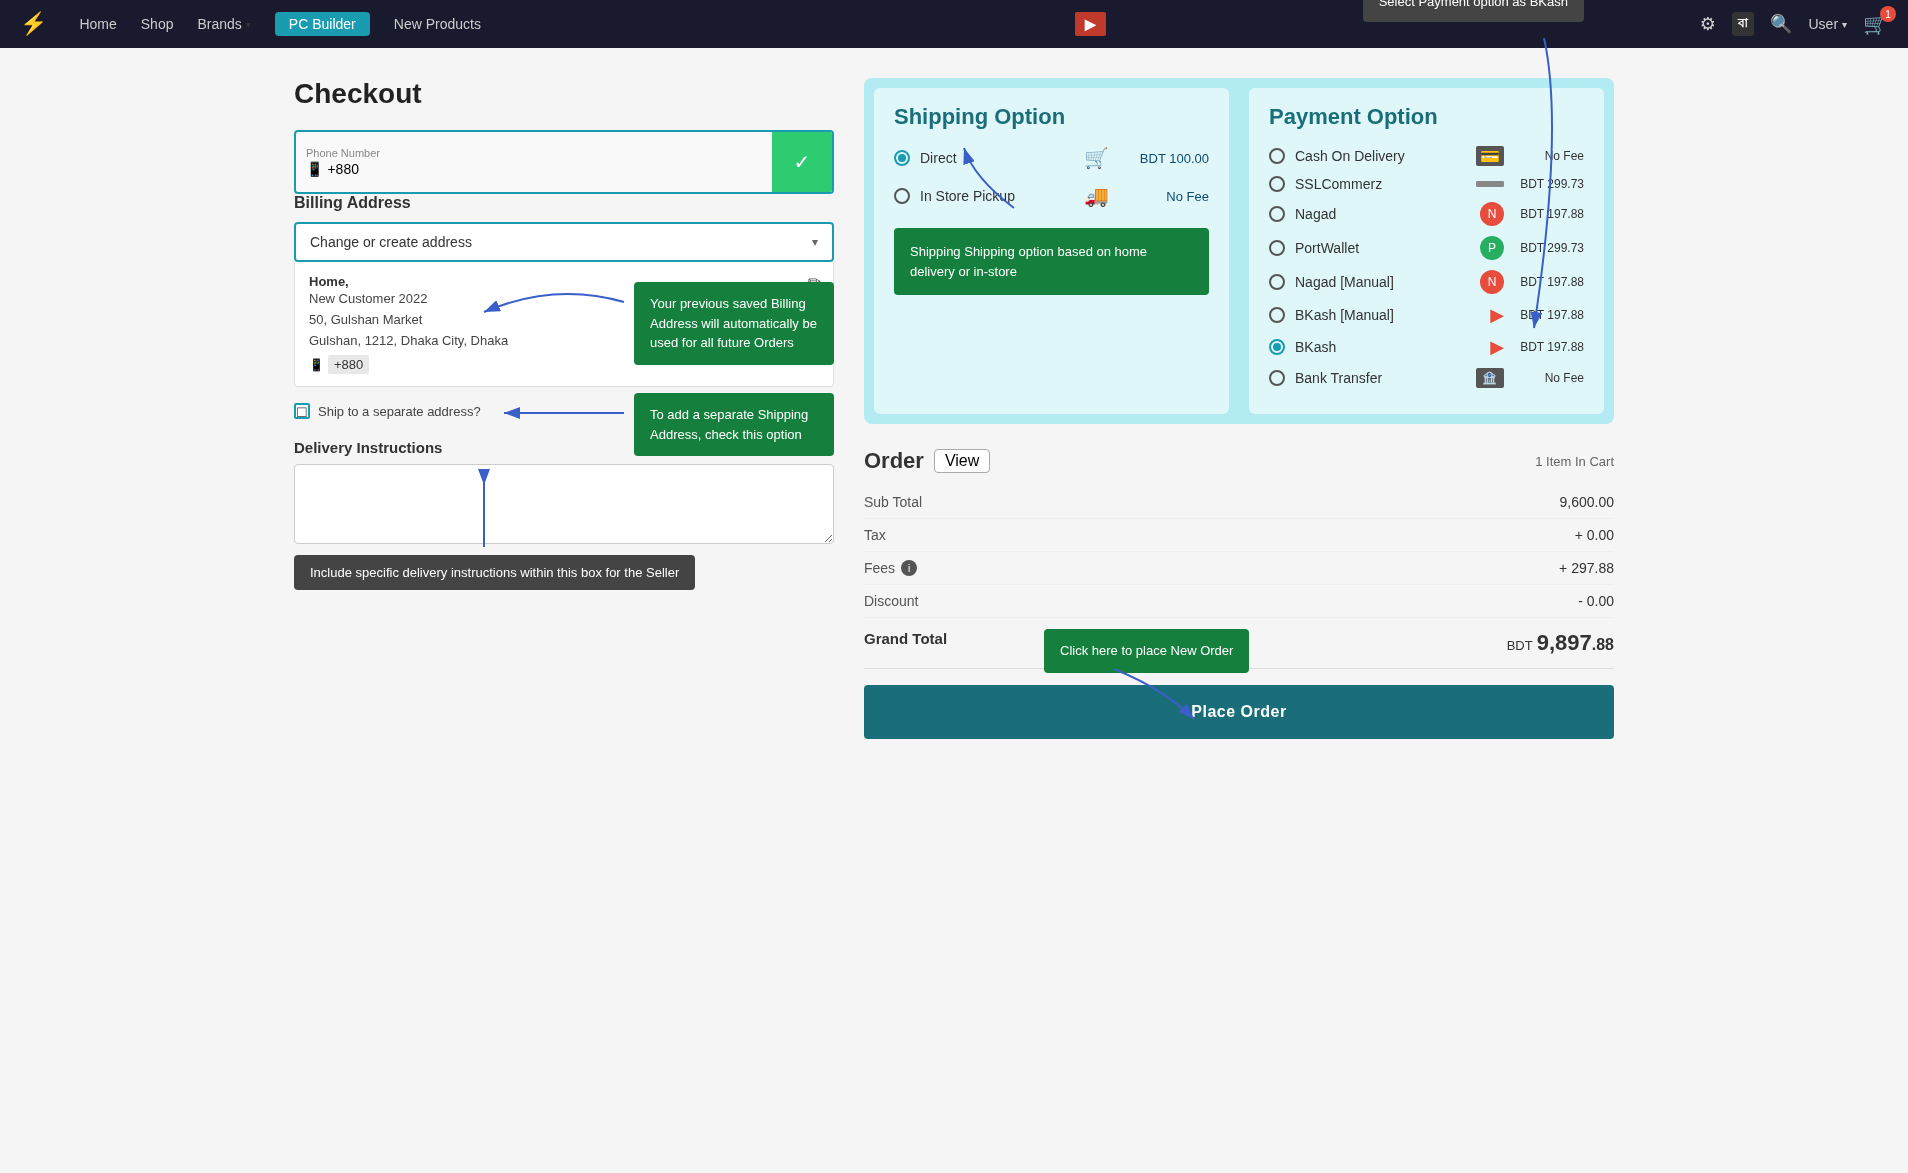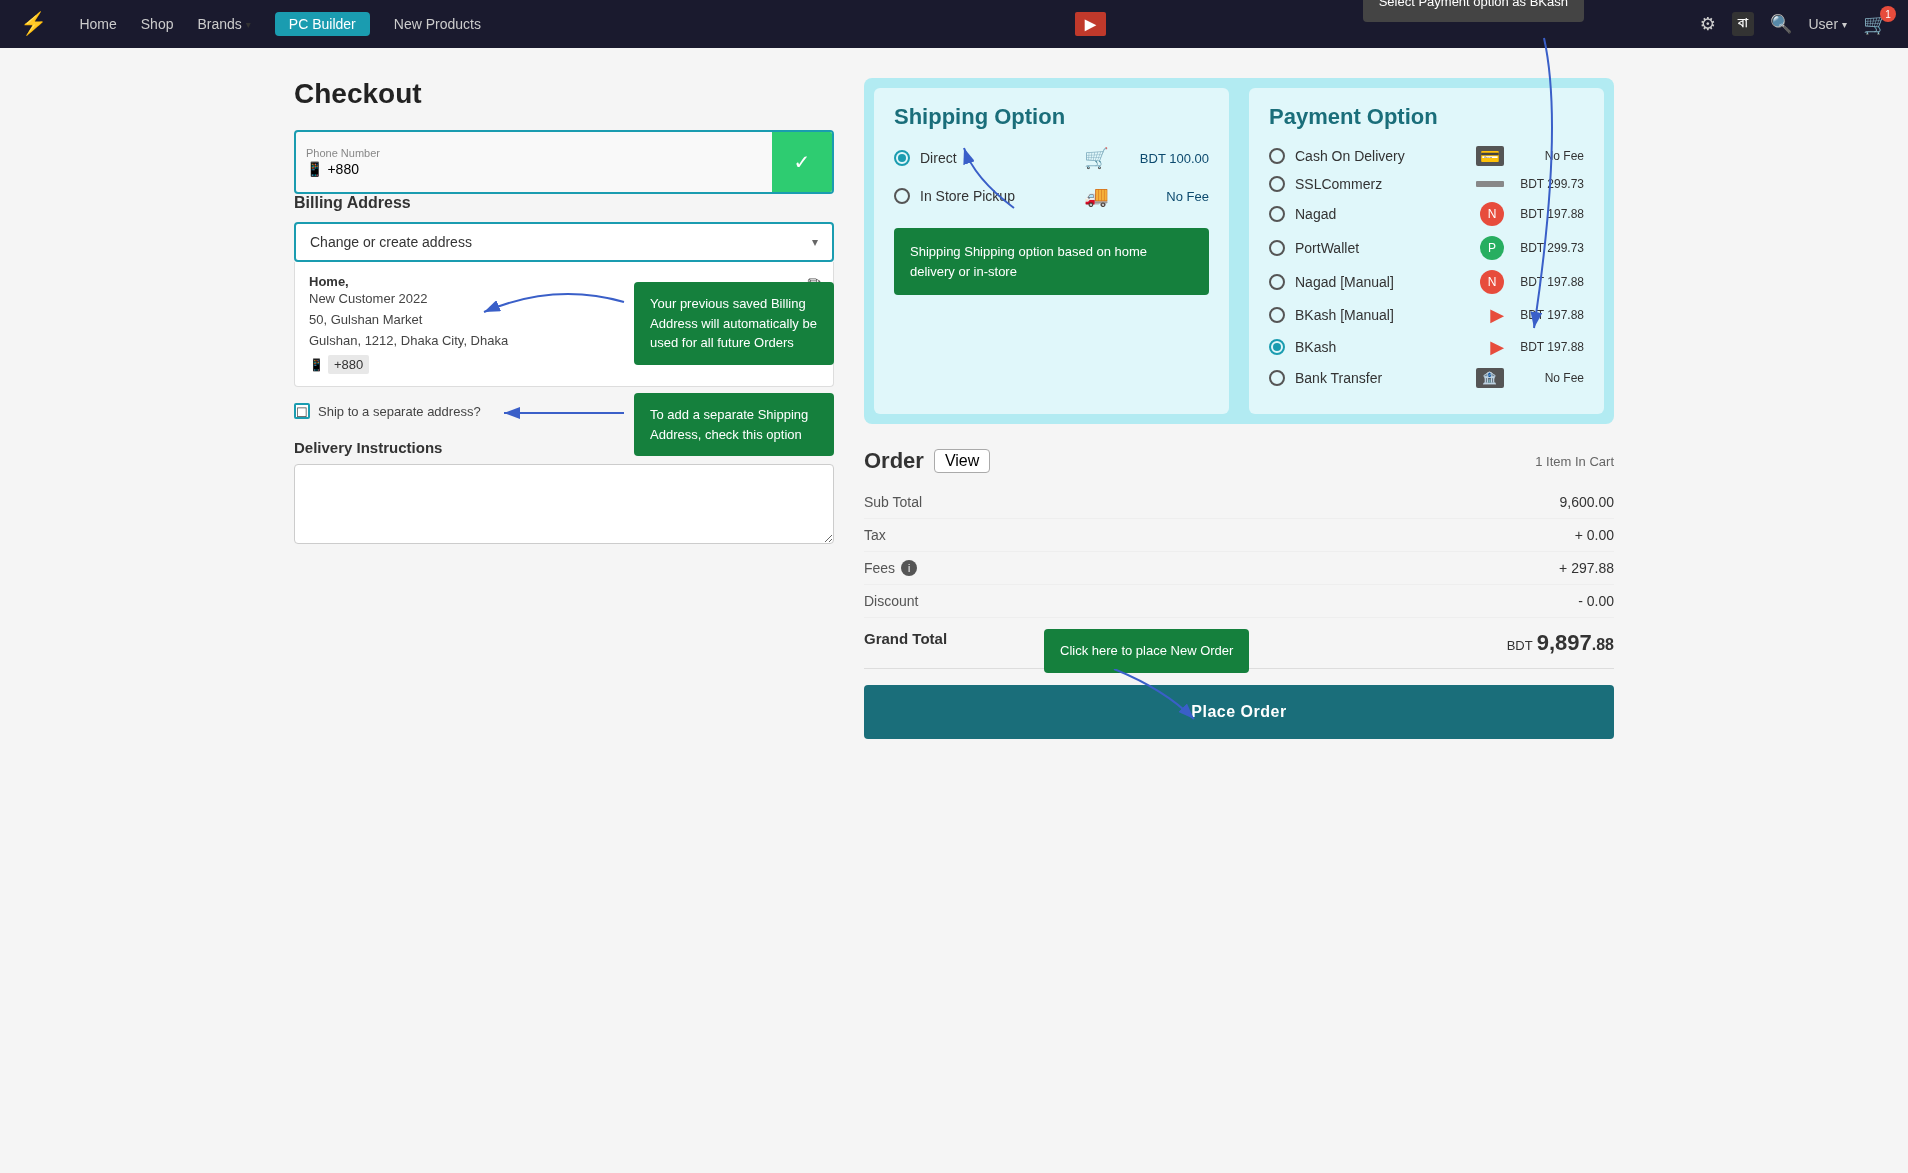--- a/index.html
+++ b/index.html
@@ -481,20 +481,33 @@
           <path d="M130,20 Q80,20 10,20" stroke="#3a5fc8" stroke-width="2" fill="none" marker-end="url(#arrowhead2)"></path>
         </svg>
       </div>
     </div>
 
     
     <div class="delivery-instructions-label">Delivery Instructions</div>
     <textarea class="delivery-textarea" style=""></textarea>
 
     
+    <div style="position:relative;">
+      <svg width="60" height="80" style="position:absolute; left:160px; top:-80px;">
+        <defs>
+          <marker id="arrowhead3" markerWidth="8" markerHeight="6" refX="4" refY="3" orient="auto">
+            <polygon points="8 0, 0 3, 8 6" fill="#3a5fc8"></polygon>
+          </marker>
+        </defs>
+        <line x1="30" y1="80" x2="30" y2="10" stroke="#3a5fc8" stroke-width="2" marker-end="url(#arrowhead3)"></line>
+      </svg>
+      <div class="delivery-tooltip">
+        <span>Include specific delivery instructions within this box for the Seller</span>
+      </div>
+    </div>
   </div>
 
   <div class="right-col" style="position:relative;">
 
     <div style="position:absolute; top:-50px; right:20px; z-index:20;">
       <div class="tooltip-box select-payment-tooltip">
         <span>Select Payment option as BKash</span>
       </div>
     </div>
 

